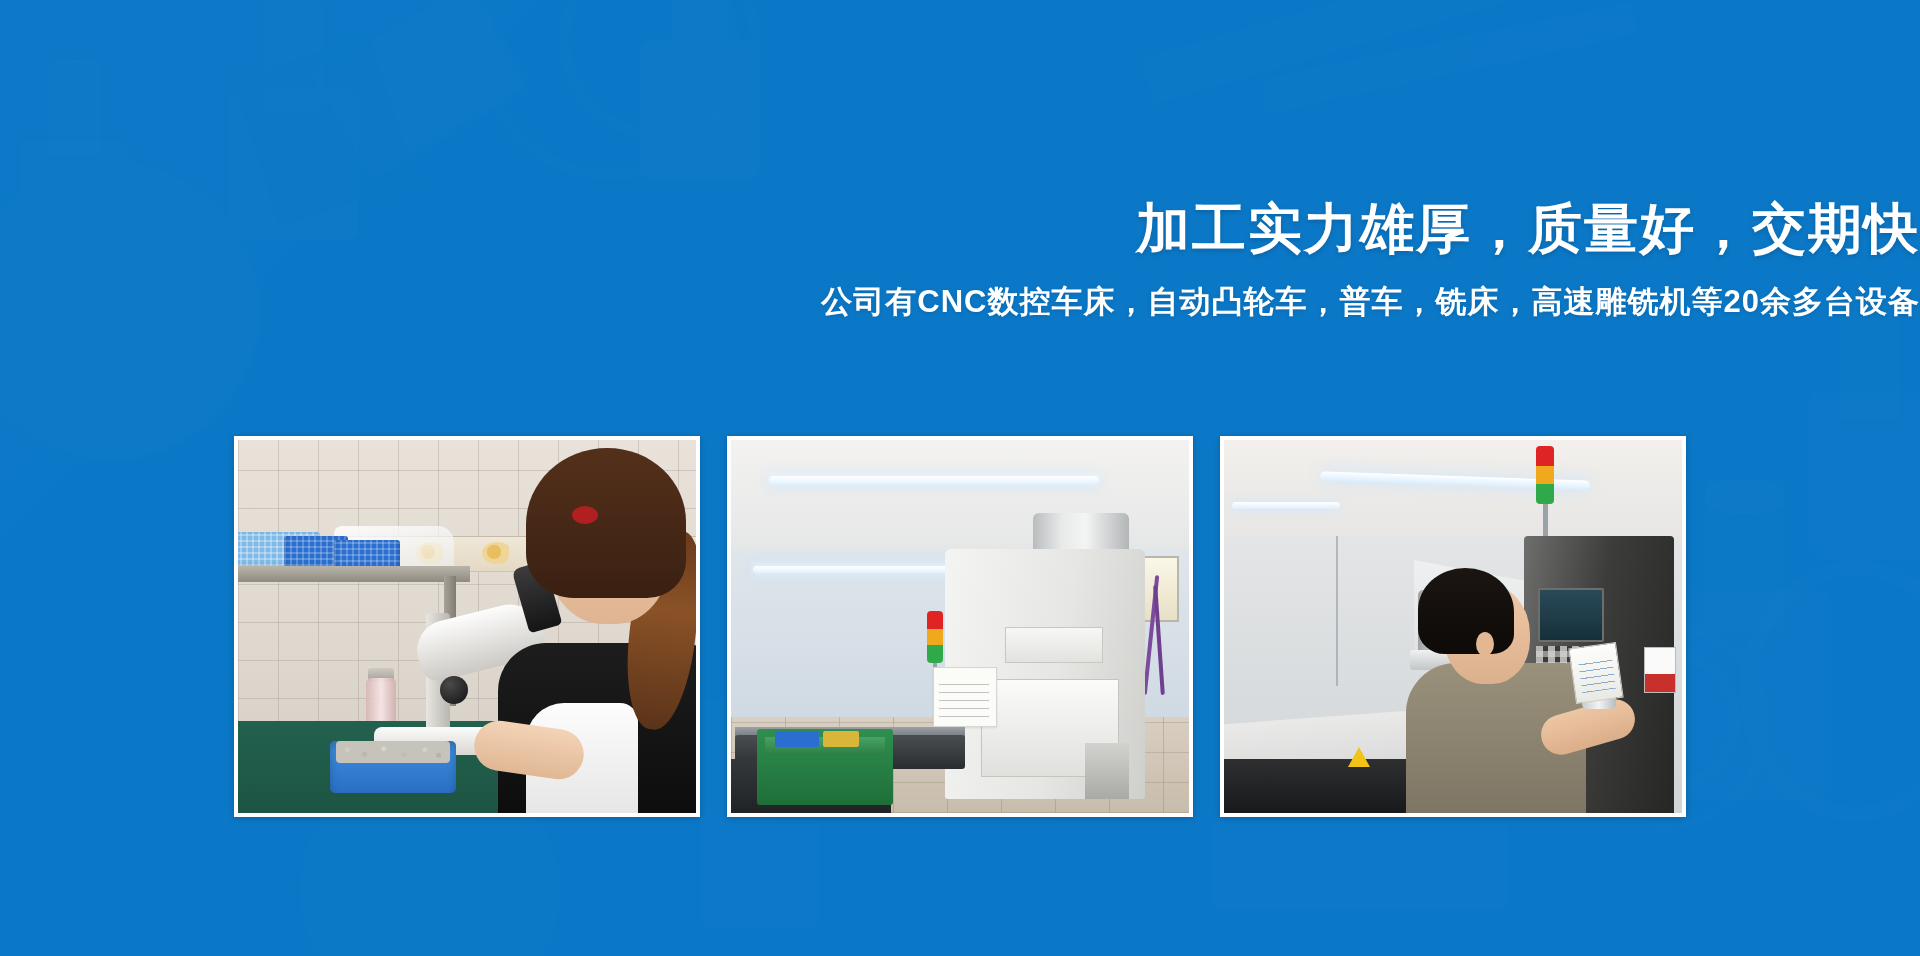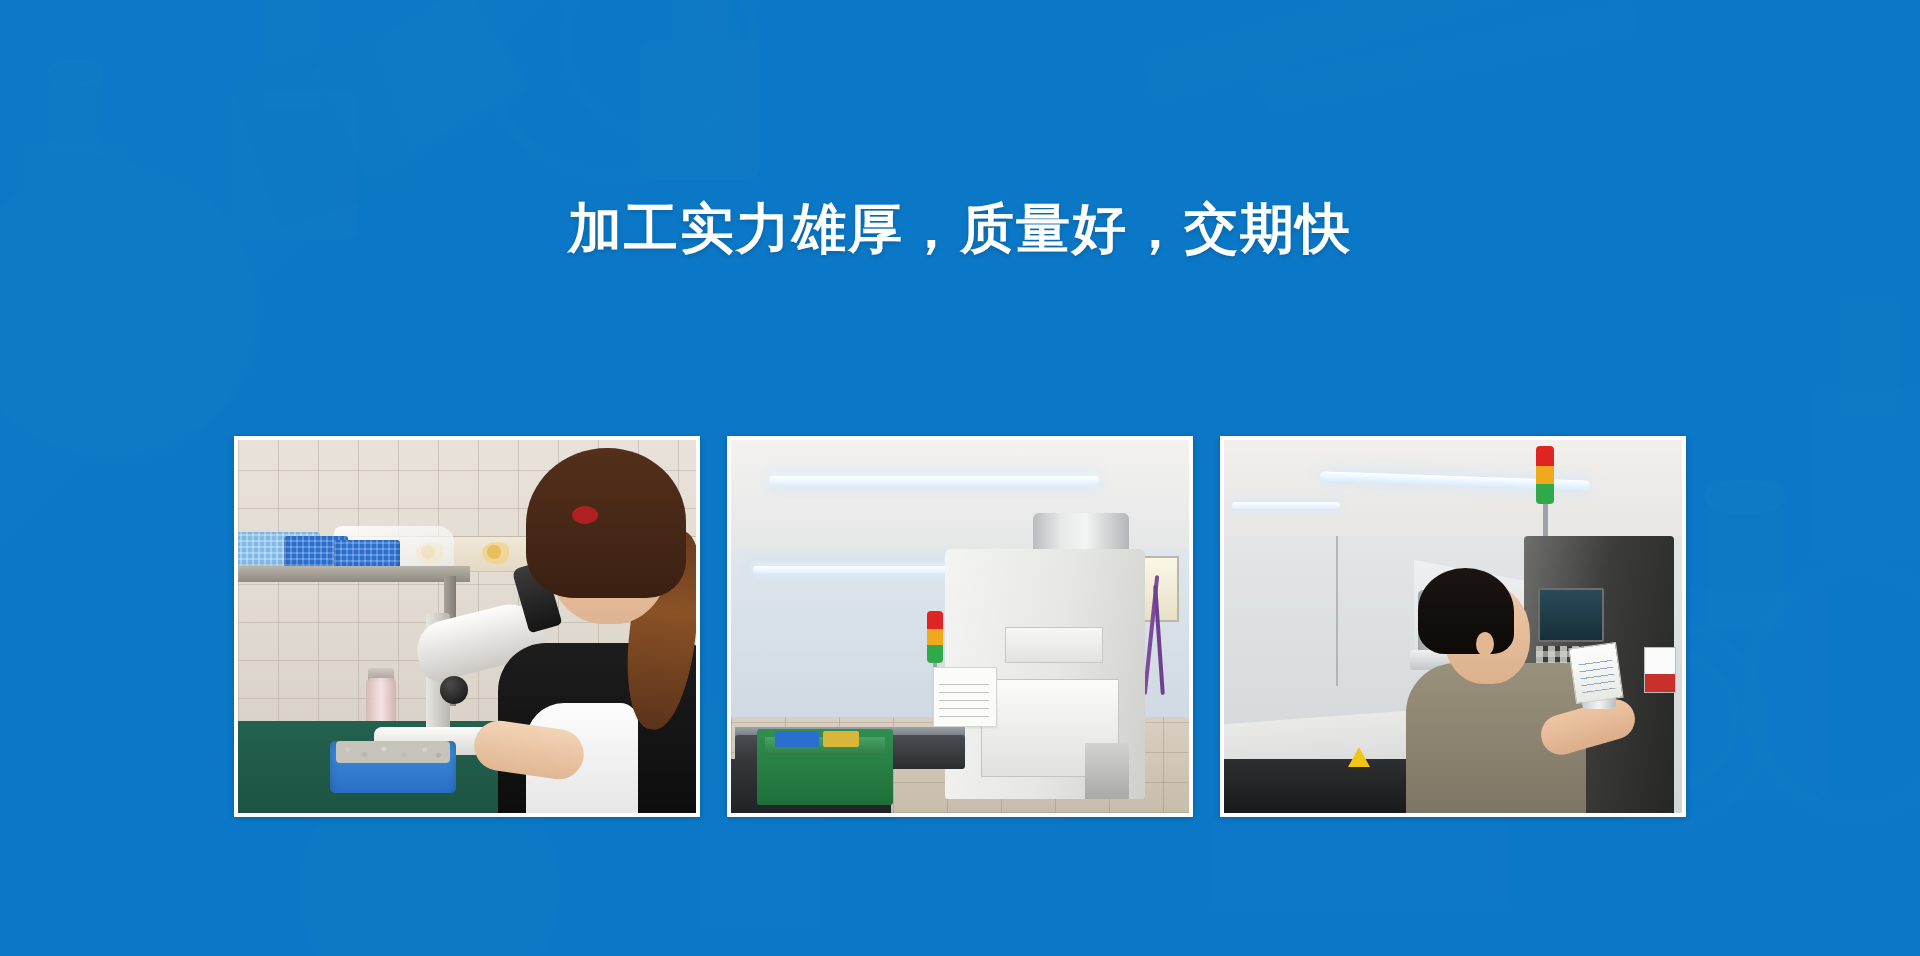--- a/index.html
+++ b/index.html
@@ -86,21 +86,21 @@
     opacity: 0.90;
     pointer-events: none;
   }
 
   
   .text-wrap {
     position: absolute;
     left: 0;
     right: 0;
     top: 196px;
-    text-align: center;
+    text-align: right;
     z-index: 5;
   }
   .headline {
     margin: 0;
     color: #ffffff;
     font-size: 54px;
     font-weight: bold;
     letter-spacing: 2px;
     line-height: 1.2;
     text-shadow: 0 2px 5px rgba(0,0,0,0.18);
@@ -592,20 +592,21 @@
     <div class="bg-part rect" style="left:900px;top:760px;width:160px;height:70px;"></div>
     <div class="bg-part rect" style="left:1210px;top:820px;width:300px;height:90px;"></div>
     <div class="bg-part" style="left:300px;top:760px;width:260px;height:260px;"></div>
 
     <div class="bg-sheen" style="left:0;top:0;width:1920px;height:956px;"></div>
   </div>
   <div class="blue-wash"></div>
 
   <div class="text-wrap">
     <h1 class="headline">加工实力雄厚，质量好，交期快</h1>
+    <p class="subline">公司有CNC数控车床，自动凸轮车，普车，铣床，高速雕铣机等20余多台设备</p>
   </div>
 
   <div class="photo-row">
 
     <div class="photo">
       <div class="photo-inner">
         <div class="p1-wall"></div>
         <div class="p1-border-strip"></div>
         <div class="p1-flower" style="left:112px;"></div>
         <div class="p1-flower" style="left:178px;"></div>

